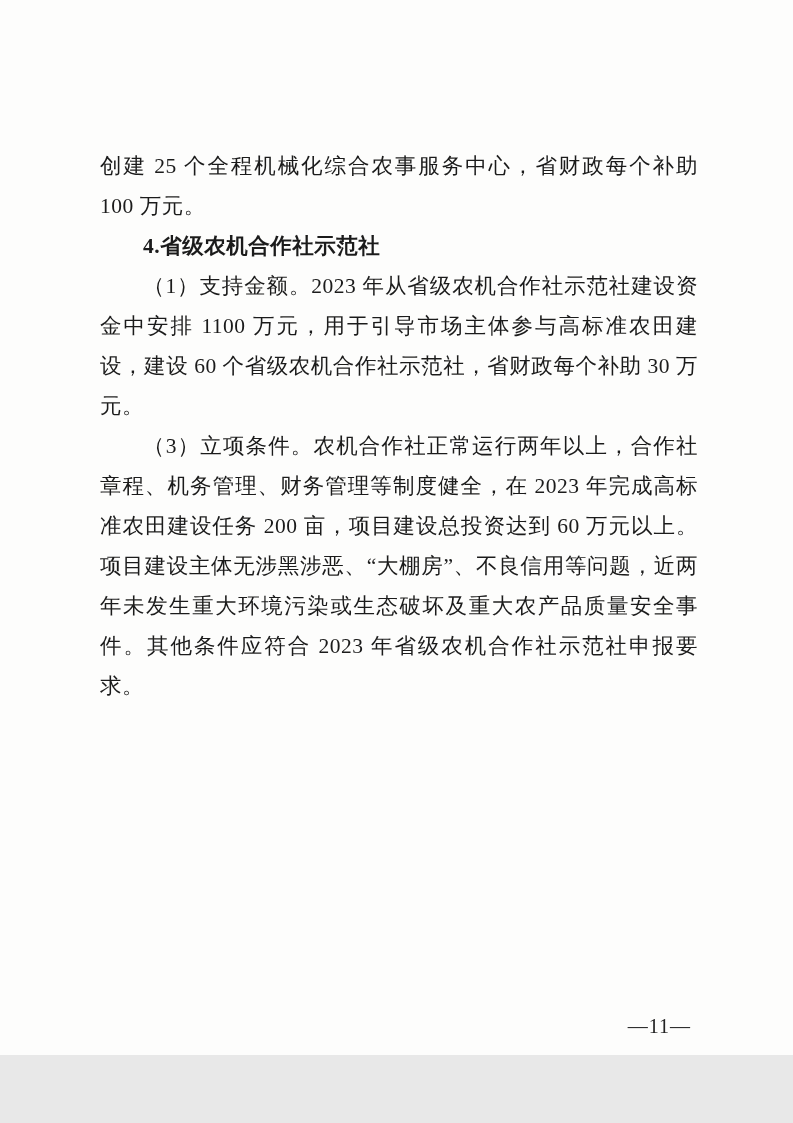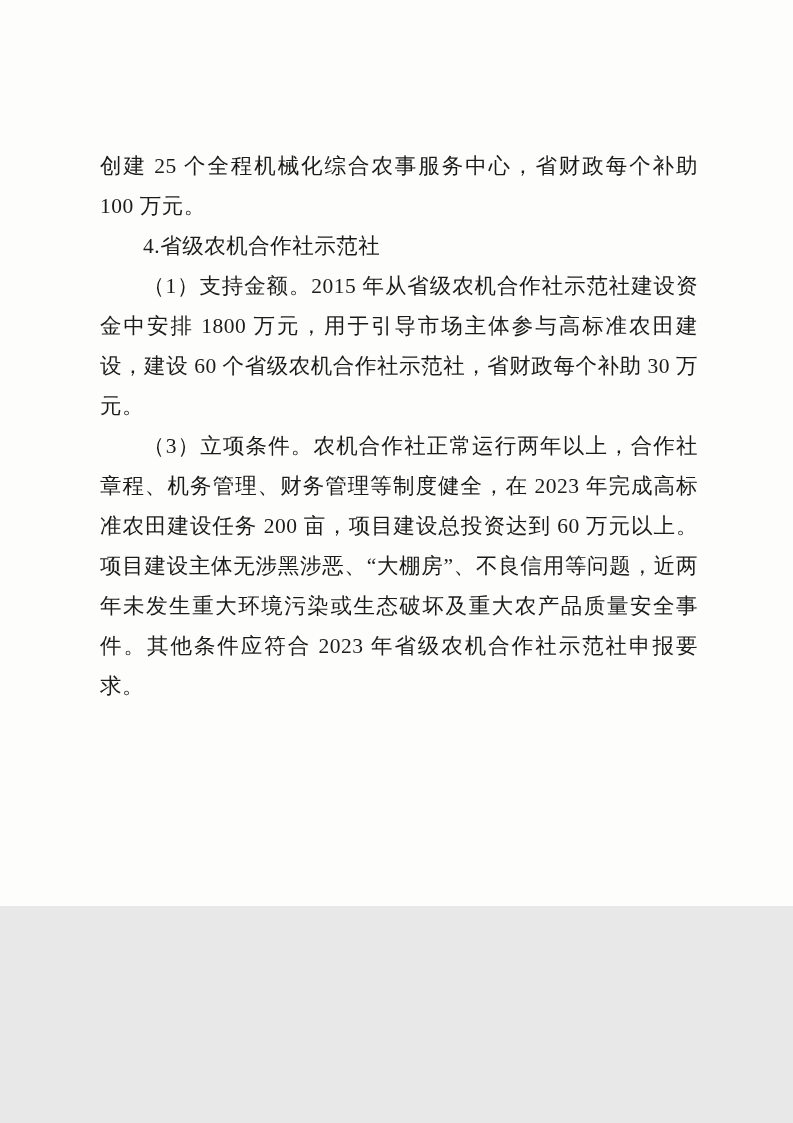--- a/index.html
+++ b/index.html
@@ -3,21 +3,21 @@
 <meta charset="utf-8">
 <style>
   html, body {
     margin: 0;
     padding: 0;
     background: #e8e8e8;
   }
   .page {
     position: relative;
     width: 793px;
-    height: 906px;
+    height: 1055px;
     margin: 0 auto;
     background: #fdfdfc;
     box-shadow: 0 0 6px rgba(0,0,0,0.25);
     font-family: "Liberation Serif", "DejaVu Serif", serif;
     color: #1b1b1b;
     overflow: hidden;
   }
   .content {
     position: absolute;
     left: 100px;
@@ -31,38 +31,38 @@
   }
   .content p {
     margin: 0;
   }
   .content p.indent {
     text-indent: 2em;
   }
   .content .heading {
     margin: 0;
     font-size: 21.5px;
-    font-weight: normal;
+    font-weight: bold;
     text-indent: 2em;
     line-height: 40px;
   }
   .page-number {
     position: absolute;
     top: 1012px;
     right: 102px;
     font-size: 20px;
     line-height: 28px;
     letter-spacing: 1px;
     color: #222;
   }
 </style>
 </head>
 <body>
 
 <div class="page">
   <div class="content">
     <p>创建 25 个全程机械化综合农事服务中心，省财政每个补助 100 万元。</p>
     <p class="heading">4.省级农机合作社示范社</p>
-    <p class="indent">（1）支持金额。2015 年从省级农机合作社示范社建设资金中安排 1800 万元，用于引导市场主体参与高标准农田建设，建设 60 个省级农机合作社示范社，省财政每个补助 30 万元。</p>
+    <p class="indent">（1）支持金额。2023 年从省级农机合作社示范社建设资金中安排 1100 万元，用于引导市场主体参与高标准农田建设，建设 60 个省级农机合作社示范社，省财政每个补助 30 万元。</p>
     <p class="indent">（3）立项条件。农机合作社正常运行两年以上，合作社章程、机务管理、财务管理等制度健全，在 2023 年完成高标准农田建设任务 200 亩，项目建设总投资达到 60 万元以上。项目建设主体无涉黑涉恶、“大棚房”、不良信用等问题，近两年未发生重大环境污染或生态破坏及重大农产品质量安全事件。其他条件应符合 2023 年省级农机合作社示范社申报要求。</p>
   </div>
   <div class="page-number">—11—</div>
 </div>
 
 </body></html>

